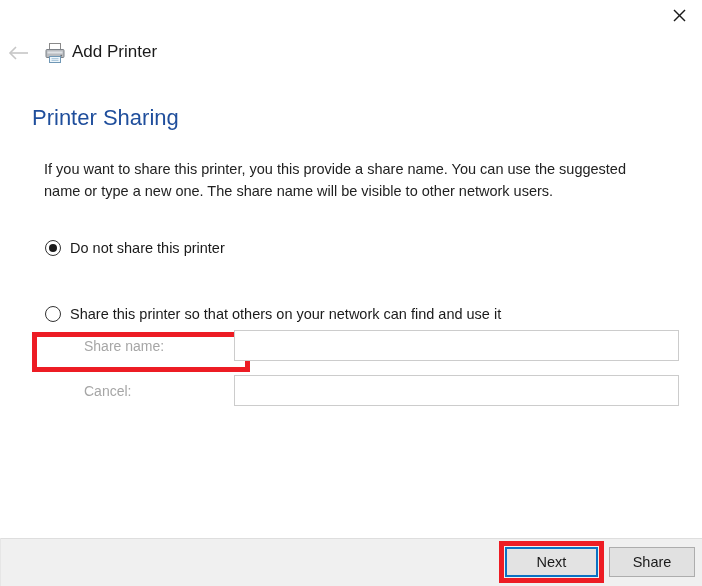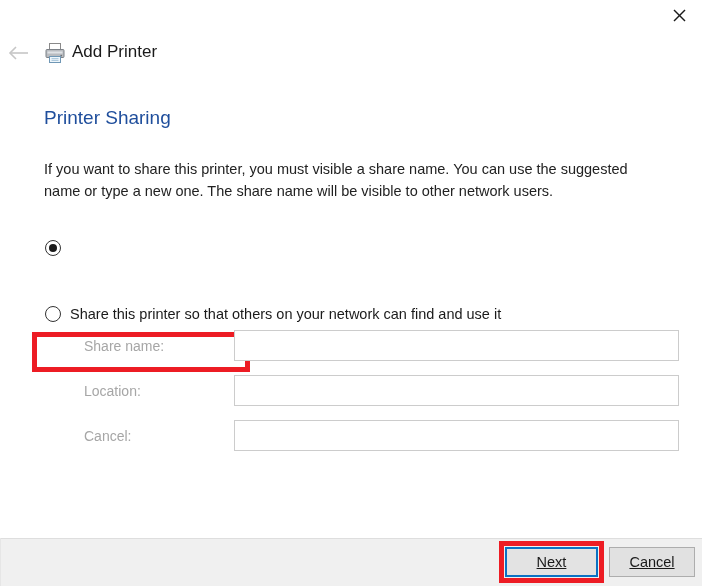--- a/index.html
+++ b/index.html
@@ -87,23 +87,23 @@
     position: absolute;
     top: 90px;
     left: 0;
     width: 702px;
     height: 448px;
     background: #ffffff;
   }
 
   .page-heading {
     position: absolute;
-    left: 44px;
+    left: 32px;
     top: 15px;
-    font-size: 19px;
+    font-size: 22px;
     color: #1f4e9c;
     line-height: 26px;
     white-space: nowrap;
   }
 
   .intro-text {
     position: absolute;
     left: 44px;
     top: 68px;
     width: 608px;
@@ -225,21 +225,20 @@
     background: #e1e1e1;
     border: 1px solid #adadad;
     box-sizing: border-box;
     font-family: "Liberation Sans", sans-serif;
     font-size: 14.5px;
     color: #1a1a1a;
     line-height: 28px;
     text-align: center;
     cursor: default;
     padding: 0;
-    text-decoration: underline;
   }
   .btn-next {
     left: 505px;
     top: 547px;
     width: 93px;
     border: 2px solid #0a72c4;
     background: #e3e3e3;
     line-height: 26px;
   }
   .btn-cancel {
@@ -302,51 +301,48 @@
       </svg>
     </div>
 
     <div class="app-title">Add Printer</div>
   </div>
 
   <div class="content">
 
     <div class="page-heading">Printer Sharing</div>
 
-    <div class="intro-text">If you want to share this printer, you must visible a share name. You can use the suggested name or type a new one. The share name will be visible to other network users.</div>
+    <div class="intro-text">If you want to share this printer, you this provide a share name. You can use the suggested name or type a new one. The share name will be visible to other network users.</div>
 
     <div class="radio-group">
       <div class="radio-row first">
         <span class="radio-mark checked"></span>
+        <span class="radio-label">Do not share this printer</span>
       </div>
       <div class="radio-row second">
         <span class="radio-mark"></span>
         <span class="radio-label">Share this printer so that others on your network can find and use it</span>
       </div>
     </div>
 
     <div class="annot-radio"></div>
 
     <div class="form">
       <div class="form-row">
         <div class="form-label">Share name:</div>
         <input class="form-input" type="text" disabled="" placeholder="" style="">
       </div>
       <div class="form-row">
-        <div class="form-label">Location:</div>
-        <input class="form-input" type="text" disabled="" placeholder="" style="">
-      </div>
-      <div class="form-row">
         <div class="form-label">Cancel:</div>
         <input class="form-input" type="text" disabled="" placeholder="" style="">
       </div>
     </div>
 
   </div>
 
   <div class="footer"></div>
   <div class="edge-line"></div>
 
   <button class="btn btn-next">Next</button>
-  <button class="btn btn-cancel">Cancel</button>
+  <button class="btn btn-cancel">Share</button>
   <div class="annot-next"></div>
 
 </div>
 
 </body></html>

